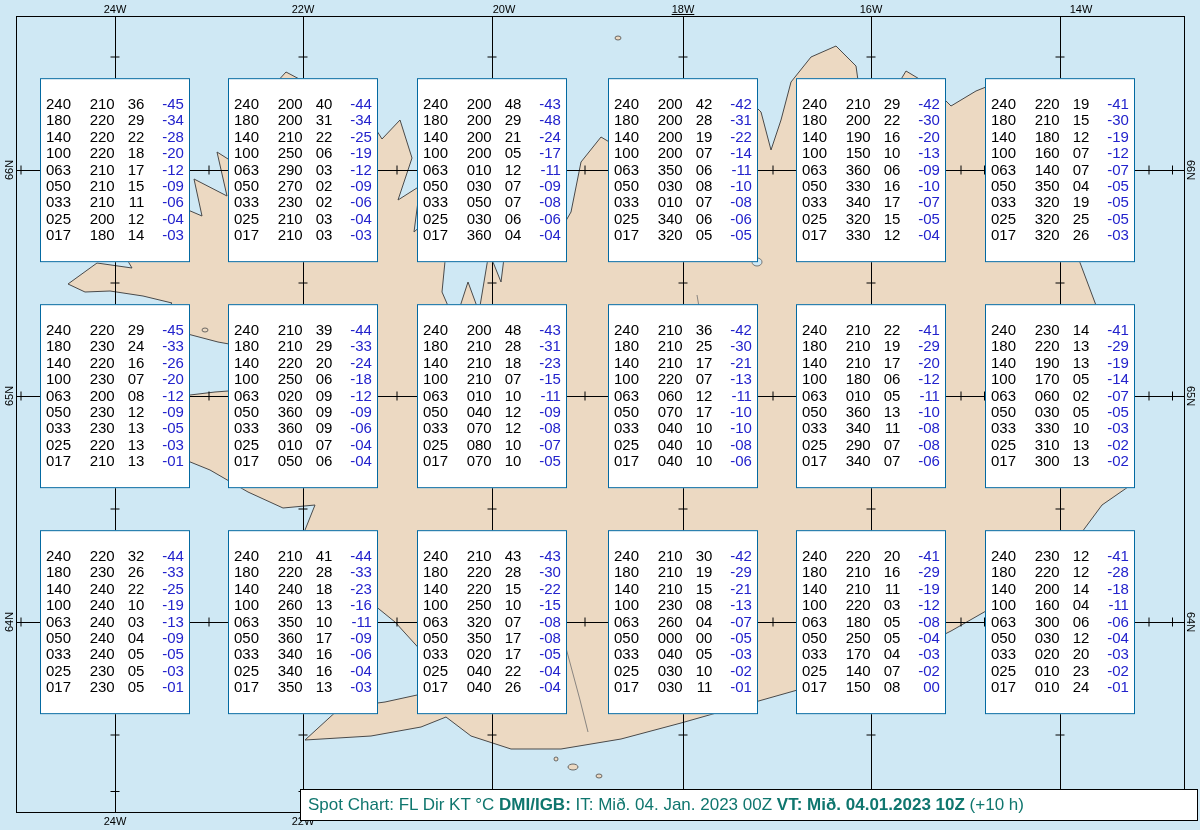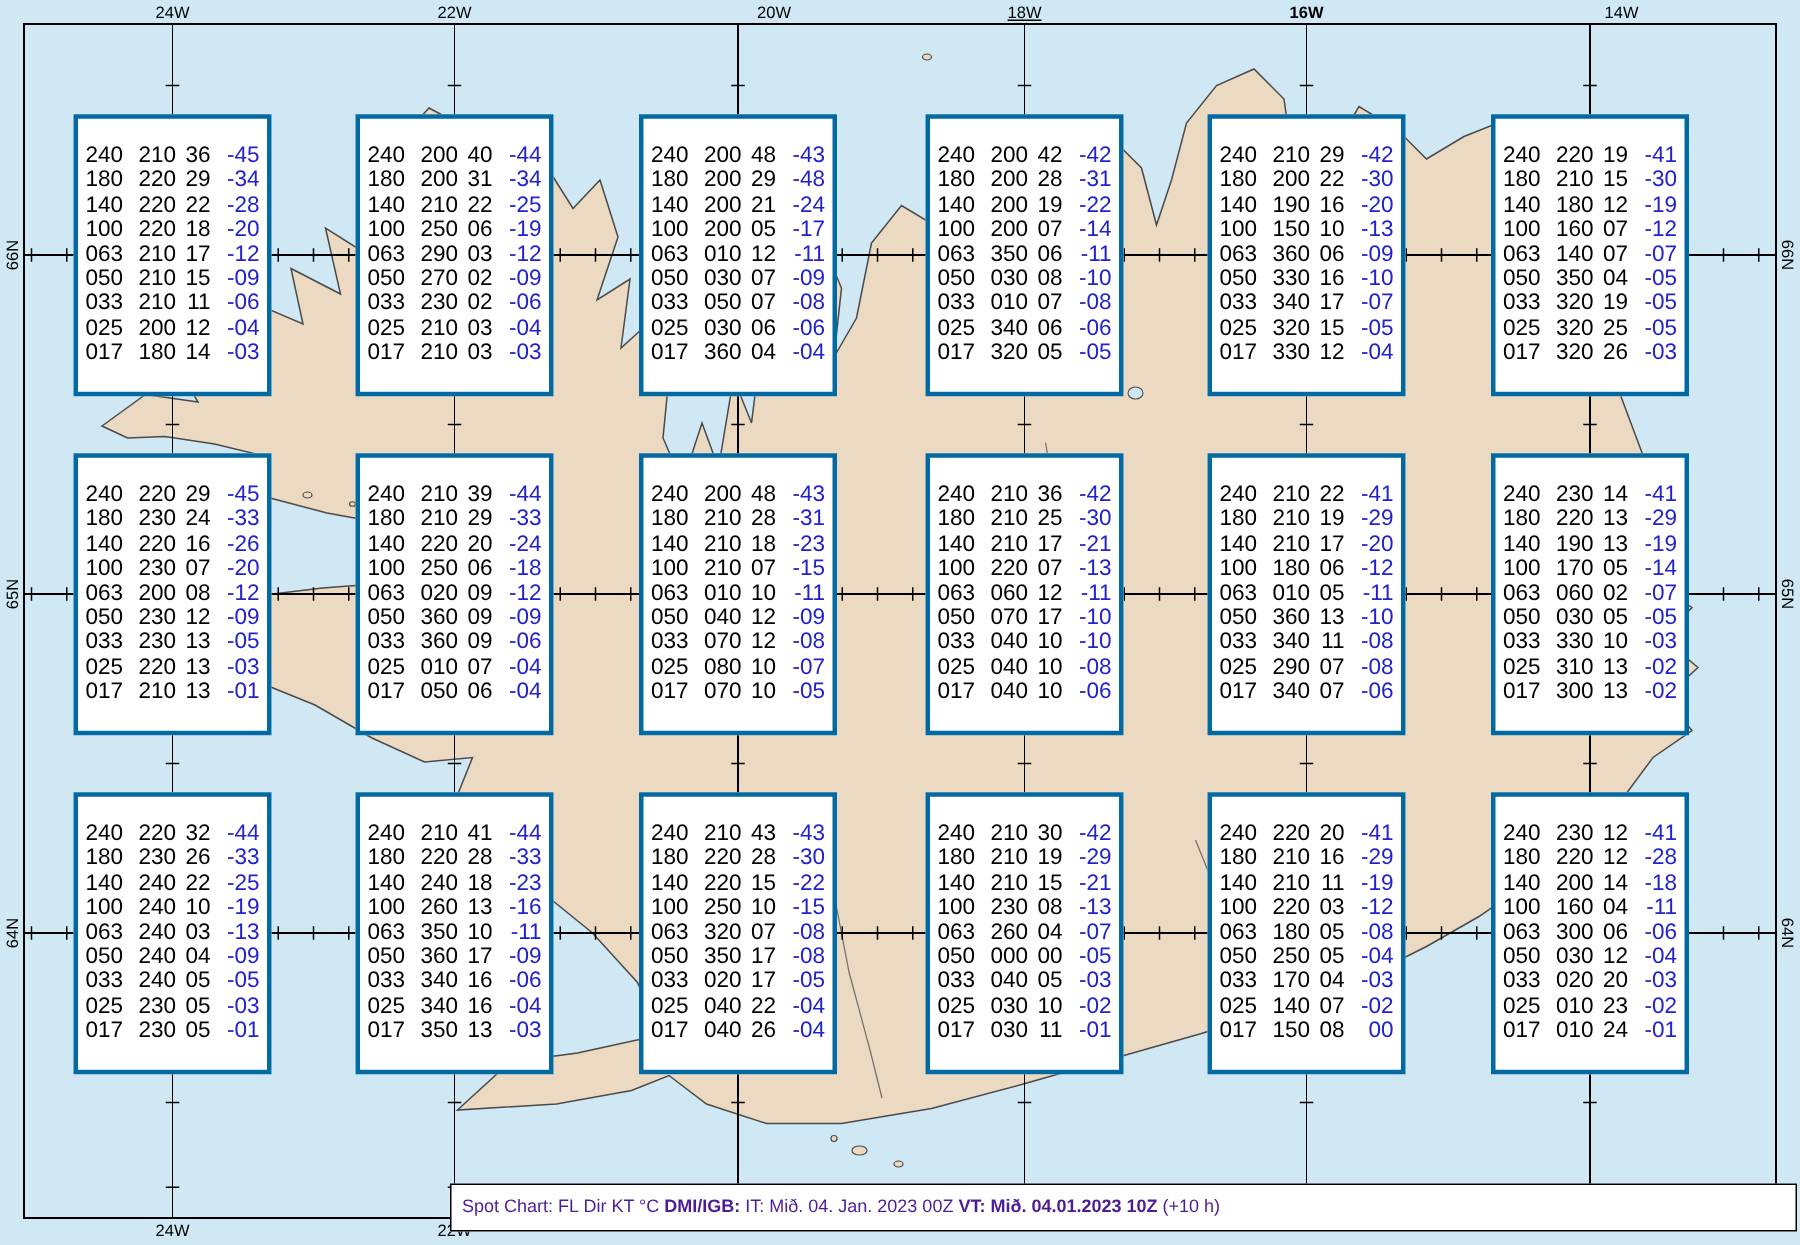--- a/index.html
+++ b/index.html
@@ -7,40 +7,40 @@
     position:relative;width:1200px;height:830px;overflow:hidden;
     background:var(--sea,#cfe8f4);
     font-family:"Liberation Sans","DejaVu Sans",sans-serif;
   }
   svg.layer{position:absolute;left:0;top:0;z-index:1;}
   .land{fill:var(--land,#ecd9c2);stroke:var(--coast,#4a4a4a);stroke-width:1;}
   .island{fill:var(--land,#ecd9c2);stroke:var(--coast,#4a4a4a);stroke-width:0.8;}
   .lake{fill:var(--sea,#cfe8f4);stroke:var(--coast,#4a4a4a);stroke-width:0.7;}
   .river{fill:none;stroke:#6e6e6e;stroke-width:0.8;}
   .box{
-    position:absolute;width:132px;box-sizing:border-box;z-index:10;
-    background:var(--boxbg,#ffffff);border:3px solid #0369a1;
+    position:absolute;width:150px;box-sizing:border-box;z-index:10;
+    background:var(--boxbg,#ffffff);border:1px solid #0369a1;
     padding:17px 5px;transform:translate(-50%,-50%);
     display:flex;flex-direction:column;
   }
   .brow{display:flex;justify-content:space-between;font-size:15px;line-height:16.4px;color:#000;}
   .c1{width:30px;text-align:left;}
   .c2{width:33px;text-align:right;}
   .c3{width:24px;text-align:right;}
   .c4{width:34px;text-align:right;color:var(--temp,#2222cc);}
   .lab{
     position:absolute;font-size:11px;color:#000;z-index:5;white-space:nowrap;
     transform:translate(-50%,-50%);
   }
   .lab.rotl{transform:translate(-50%,-50%) rotate(-90deg);}
   .lab.rotr{transform:translate(-50%,-50%) rotate(90deg);}
   .footer{
     position:absolute;left:300px;top:789px;width:898px;height:32px;box-sizing:border-box;
     background:#fff;border:1px solid #000;z-index:20;
-    font-size:12px;line-height:29px;padding-left:7px;white-space:pre;overflow:hidden;color:#4c1d95;
+    font-size:17px;line-height:29px;padding-left:7px;white-space:pre;overflow:hidden;color:#0f766e;
   }
   .footer b{font-weight:bold;}
 </style>
 </head>
 <body>
 
 <div class="canvas">
 
   <svg class="layer" width="1200" height="830" viewBox="0 0 1200 830">
     <g>
@@ -281,23 +281,23 @@
         <line x1="1102" y1="617.5" x2="1102" y2="626.5" stroke="#000000" stroke-width="1"></line>
         <line x1="1125.5" y1="617.5" x2="1125.5" y2="626.5" stroke="#000000" stroke-width="1"></line>
         <line x1="1149" y1="617.5" x2="1149" y2="626.5" stroke="#000000" stroke-width="1"></line>
         <line x1="1172.5" y1="617.5" x2="1172.5" y2="626.5" stroke="#000000" stroke-width="1"></line>
       </g>
   </svg>
 
   <div id="labels">
       <div class="lab" style="left: 115px; top: 9px;">24W</div>
       <div class="lab" style="left: 303px; top: 9px;">22W</div>
-      <div class="lab" style="left: 516px; top: 9px;">20W</div>
+      <div class="lab" style="left: 504px; top: 9px;">20W</div>
       <div class="lab" style="left: 683px; top: 9px; text-decoration: underline;">18W</div>
-      <div class="lab" style="left: 871px; top: 9px; font-weight: bold;">16W</div>
+      <div class="lab" style="left: 871px; top: 9px;">16W</div>
       <div class="lab" style="left: 1081px; top: 9px;">14W</div>
       <div class="lab" style="left: 115px; top: 821px;">24W</div>
       <div class="lab" style="left: 303px; top: 821px;">22W</div>
       <div class="lab rotl" style="left: 9px; top: 170px;">66N</div>
       <div class="lab rotl" style="left: 9px; top: 396px;">65N</div>
       <div class="lab rotl" style="left: 9px; top: 622px;">64N</div>
       <div class="lab rotr" style="left: 1191px; top: 170px;">66N</div>
       <div class="lab rotr" style="left: 1191px; top: 396px;">65N</div>
       <div class="lab rotr" style="left: 1191px; top: 622px;">64N</div>
     </div>

